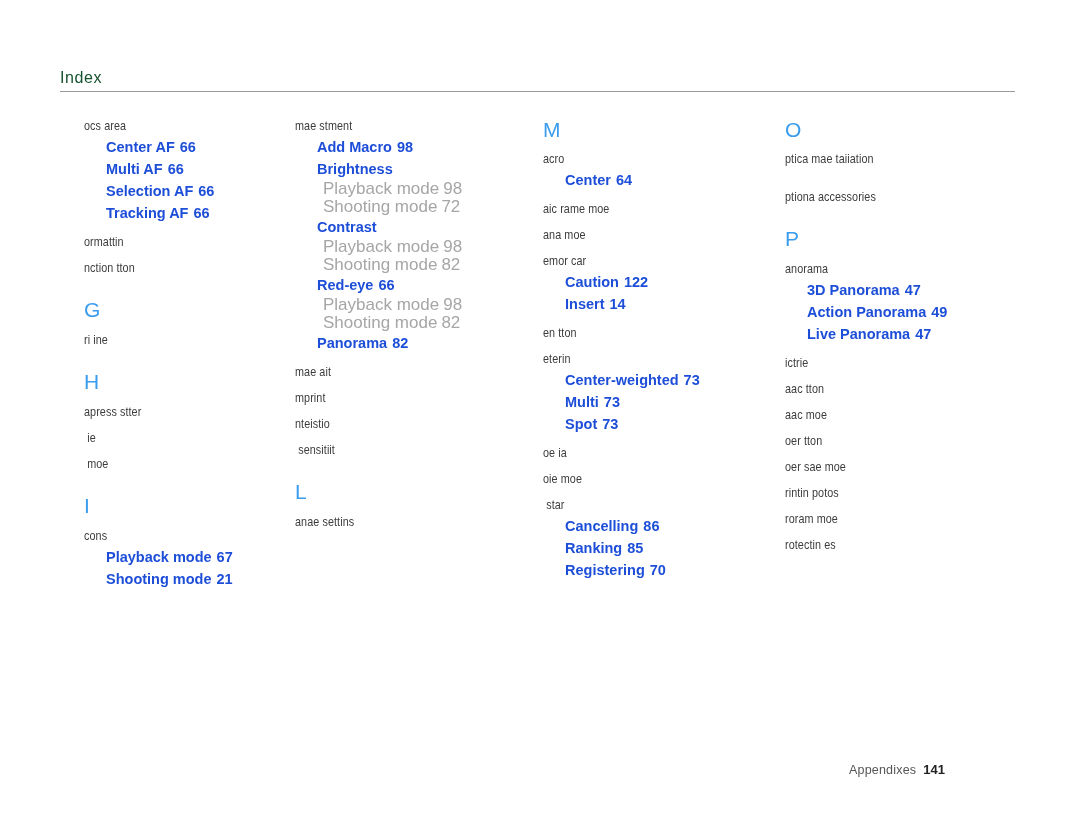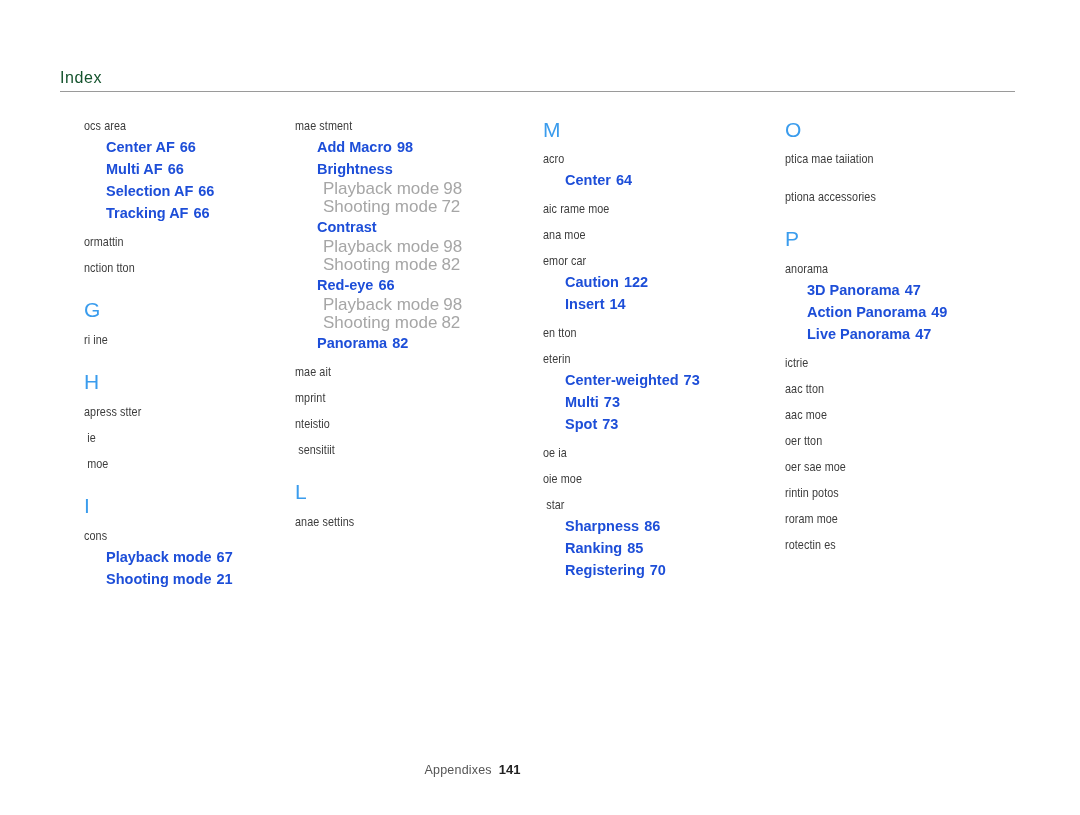--- a/index.html
+++ b/index.html
@@ -113,21 +113,21 @@
 
   
   .gap-sm { height: 10px; }
 
   
   #page-footer {
     position: absolute;
     left: 0;
     top: 762px;
     width: 945px;
-    text-align: center;
+    text-align: right;
     font-size: 12.5px;
     color: #4a4a4a;
   }
   #footer-label {
     color: #555555;
     letter-spacing: 0.2px;
   }
   #footer-page {
     font-weight: bold;
     color: #222222;
@@ -193,21 +193,21 @@
       <div class="entry-2"><span>Caution</span><span class="num">122</span></div>
       <div class="entry-2"><span>Insert</span><span class="num">14</span></div>
       <div class="entry-1">en tton</div>
       <div class="entry-1">eterin</div>
       <div class="entry-2"><span>Center-weighted</span><span class="num">73</span></div>
       <div class="entry-2"><span>Multi</span><span class="num">73</span></div>
       <div class="entry-2"><span>Spot</span><span class="num">73</span></div>
       <div class="entry-1">oe ia</div>
       <div class="entry-1">oie moe</div>
       <div class="entry-1 indent-sm">star</div>
-      <div class="entry-2"><span>Sharpness</span><span class="num">86</span></div>
+      <div class="entry-2"><span>Cancelling</span><span class="num">86</span></div>
       <div class="entry-2"><span>Ranking</span><span class="num">85</span></div>
       <div class="entry-2"><span>Registering</span><span class="num">70</span></div>
     </div>
     <div class="index-column col-4">
       <div class="letter-heading first">O</div>
       <div class="entry-1 first">ptica mae taiiation</div>
       <div class="gap-sm"></div>
       <div class="entry-1">ptiona accessories</div>
       <div class="letter-heading">P</div>
       <div class="entry-1">anorama</div>

